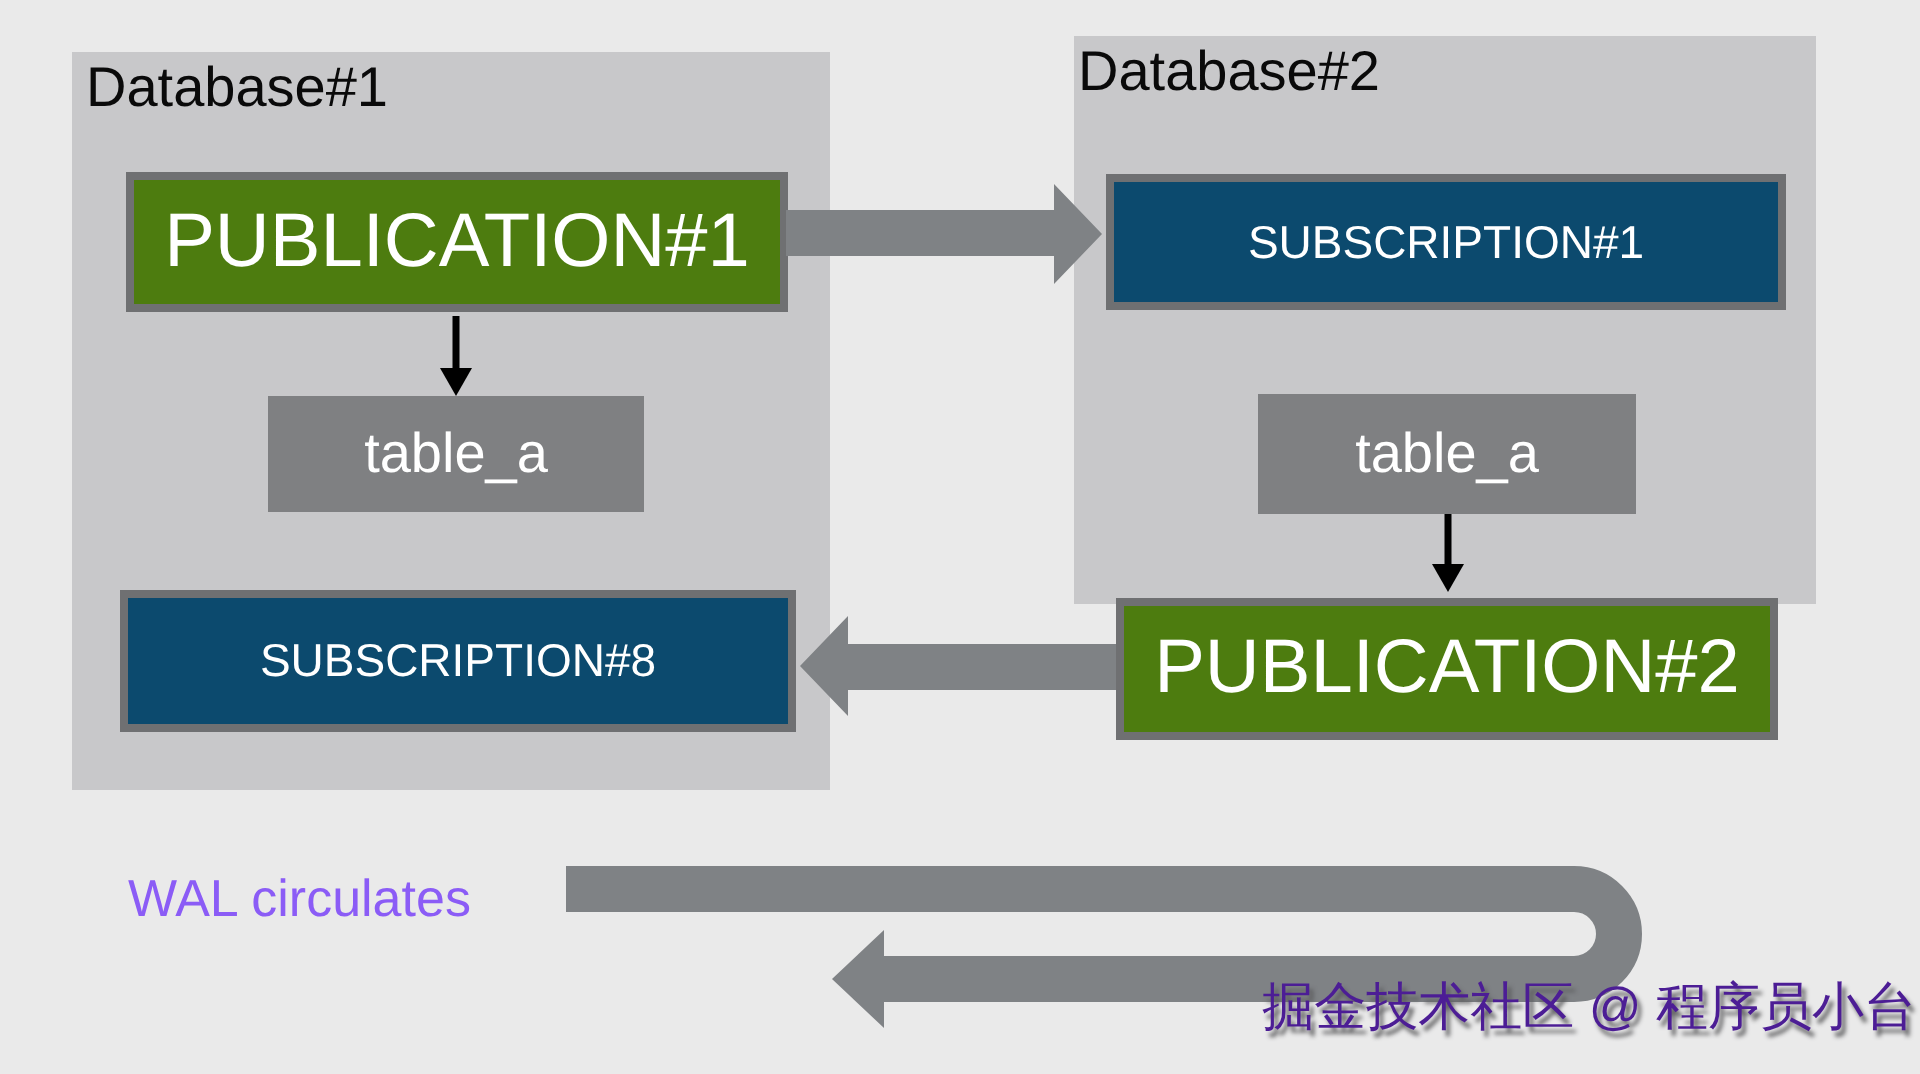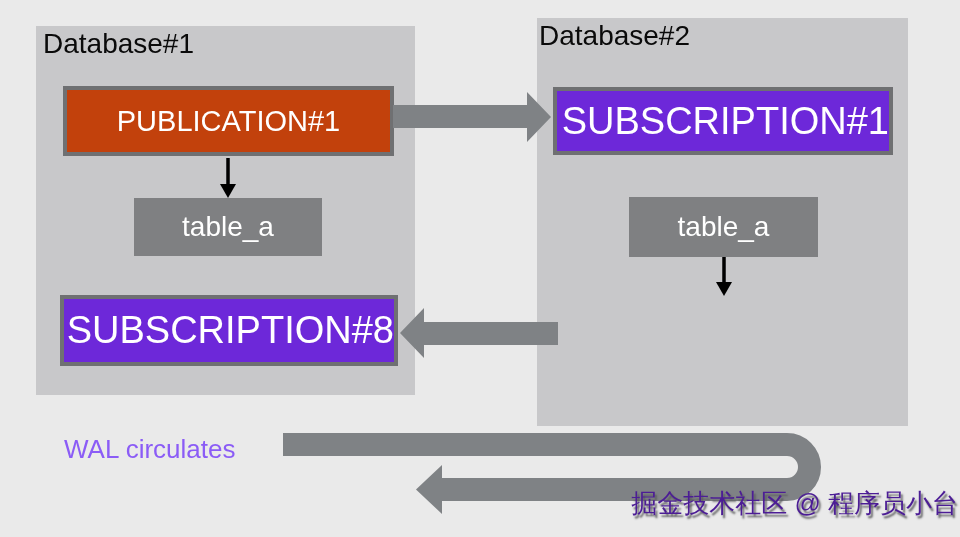--- a/index.html
+++ b/index.html
@@ -25,33 +25,33 @@
   .node {
     position: absolute;
     display: flex;
     align-items: center;
     justify-content: center;
     color: #ffffff;
     box-sizing: border-box;
     white-space: nowrap;
   }
   .node.bordered { border: 4px solid #6f7072; }
-  .node.green  { background: #c2410c; font-size: 29px; }
-  .node.salmon { background: #6d28d9; font-size: 38px; justify-content: flex-end; }
+  .node.green  { background: #4d7c0f; font-size: 38px; }
+  .node.salmon { background: #0c4a6e; font-size: 23px; }
   .node.table  { background: #7f8082; font-size: 28px; }
 
   
   .db1 { left: 36px; top: 26px; width: 379px; height: 369px; }
   .db1 .panel-label { left: 7px; top: 2px; }
   .db1 .pub  { left: 27px;  top: 60px;  width: 331px; height: 70px; }
   .db1 .tbl  { left: 98px;  top: 172px; width: 188px; height: 58px; }
   .db1 .sub  { left: 24px;  top: 269px; width: 338px; height: 71px; }
 
   
-  .db2 { left: 537px; top: 18px; width: 371px; height: 408px; }
+  .db2 { left: 537px; top: 18px; width: 371px; height: 284px; }
   .db2 .panel-label { left: 2px; top: 2px; }
   .db2 .sub  { left: 16px; top: 69px;  width: 340px; height: 68px; }
   .db2 .tbl  { left: 92px; top: 179px; width: 189px; height: 60px; }
   .db2 .pub  { left: 21px; top: 281px; width: 331px; height: 71px; }
 
   .overlay-svg {
     position: absolute; inset: 0;
     width: 960px; height: 537px;
     pointer-events: none;
     z-index: 5;
@@ -94,20 +94,23 @@
   </div>
 
   <div class="panel db2">
     <div class="panel-label">Database#2</div>
     <div class="node salmon bordered sub">
       <span>SUBSCRIPTION#1</span>
     </div>
     <div class="node table tbl">
       <span>table_a</span>
     </div>
+    <div class="node green bordered pub">
+      <span>PUBLICATION#2</span>
+    </div>
   </div>
 
   <svg class="overlay-svg" viewBox="0 0 960 537" xmlns="http://www.w3.org/2000/svg">
 
     <path d="M393 105 H527 V92 L551 117 L527 142 V128 H393 Z" fill="#7f8285"></path>
 
     <path d="M400 333 L424 308 V322 H558 V345 H424 V358 Z" fill="#7f8285"></path>
 
     <g>
       <line x1="228" y1="158" x2="228" y2="186" stroke="#000000" stroke-width="3.5"></line>

